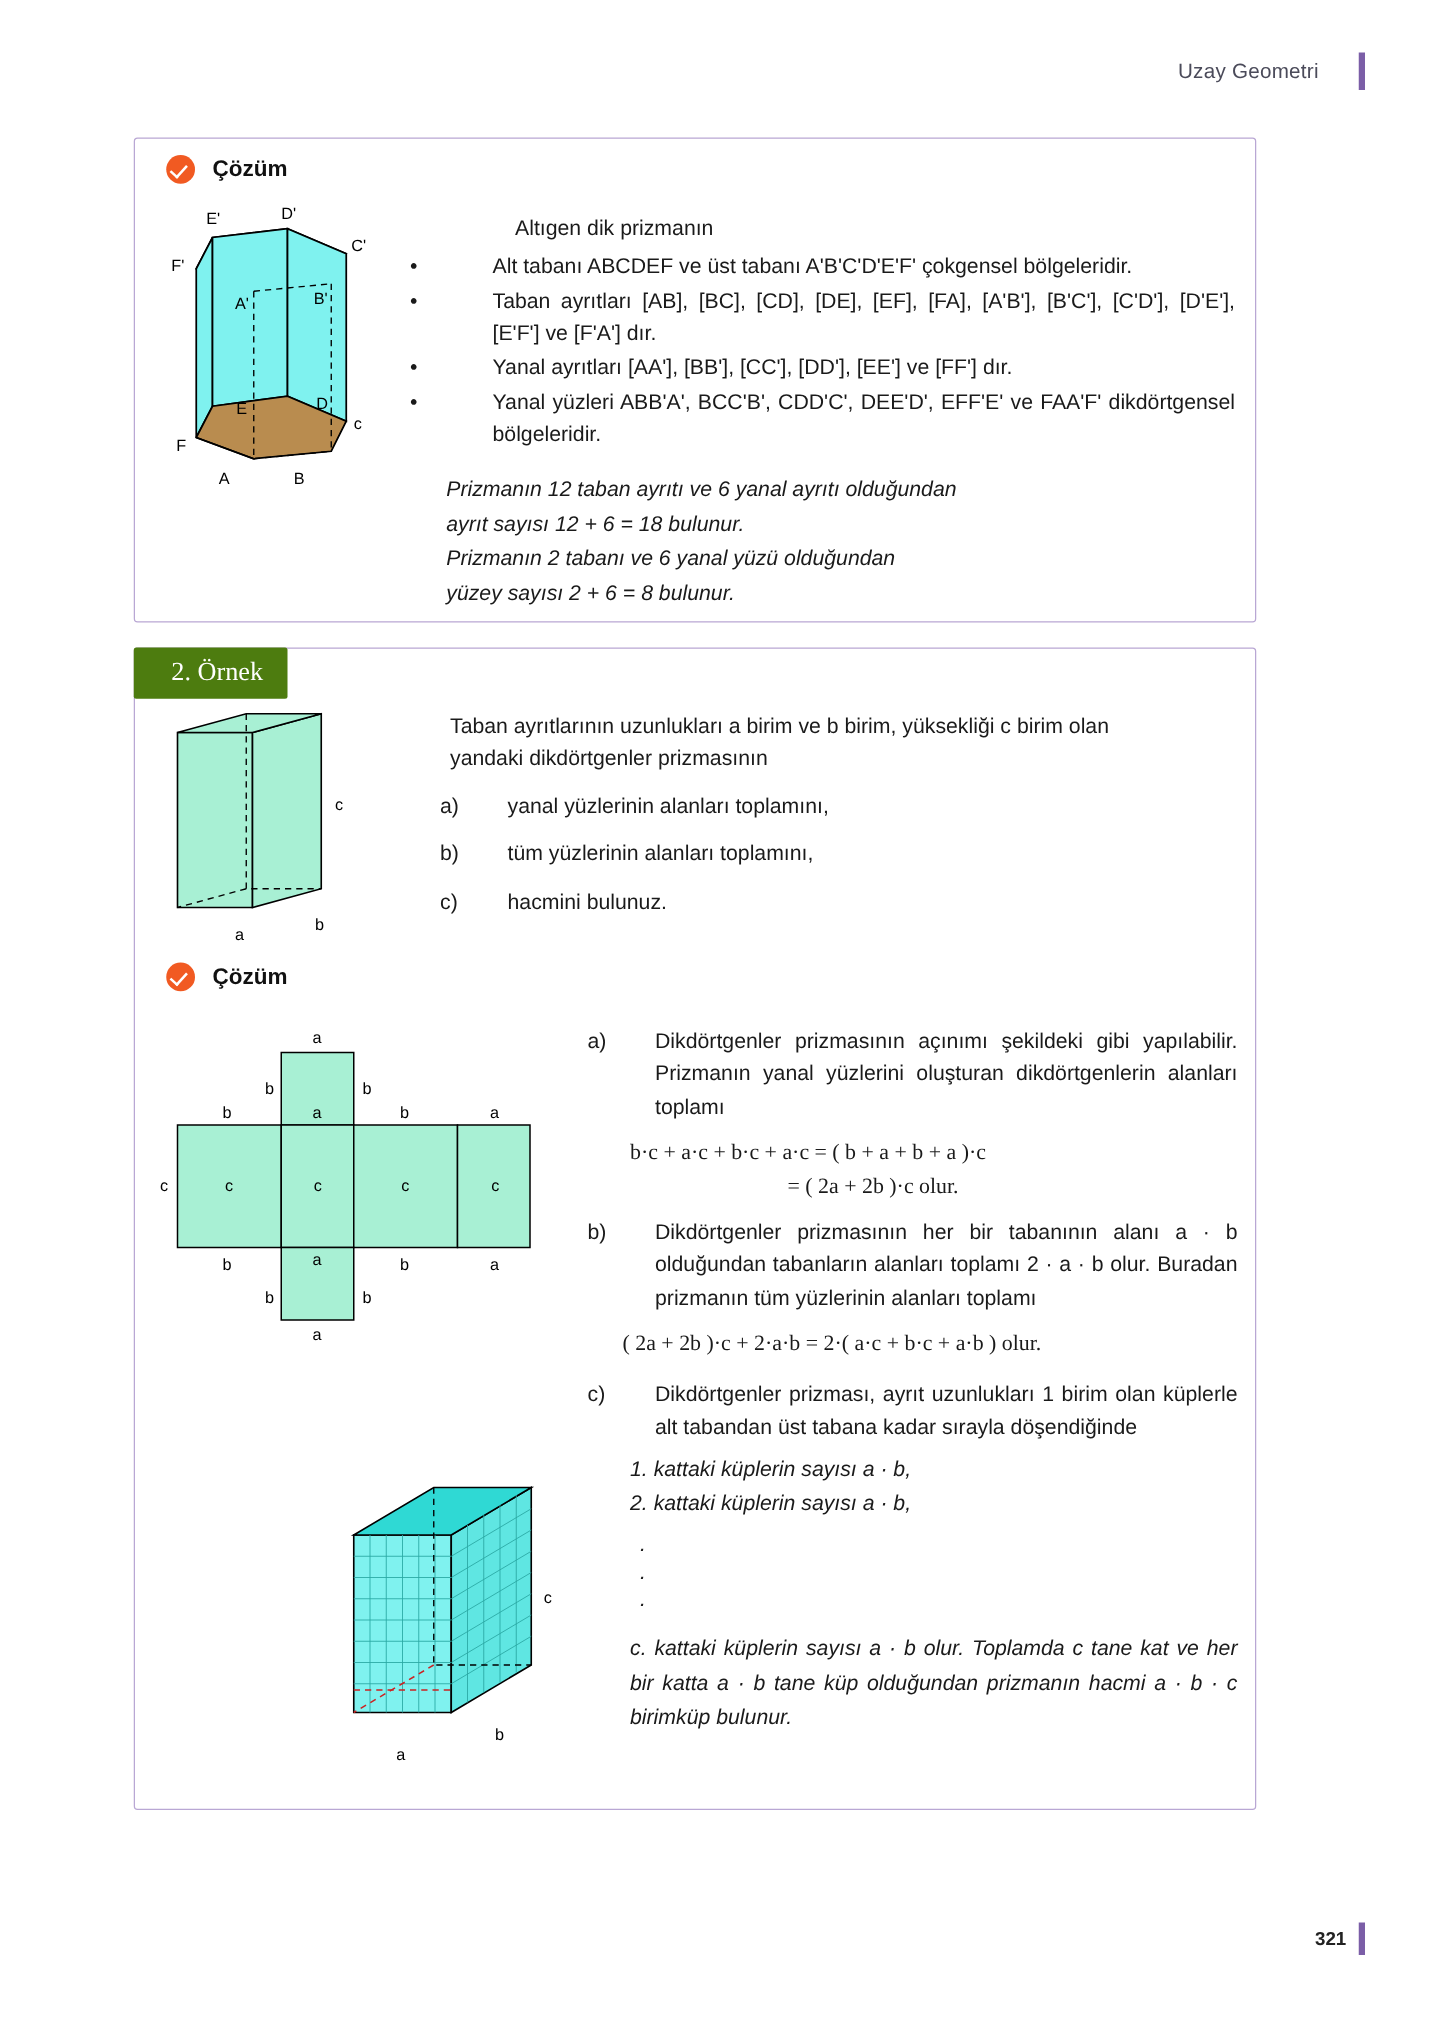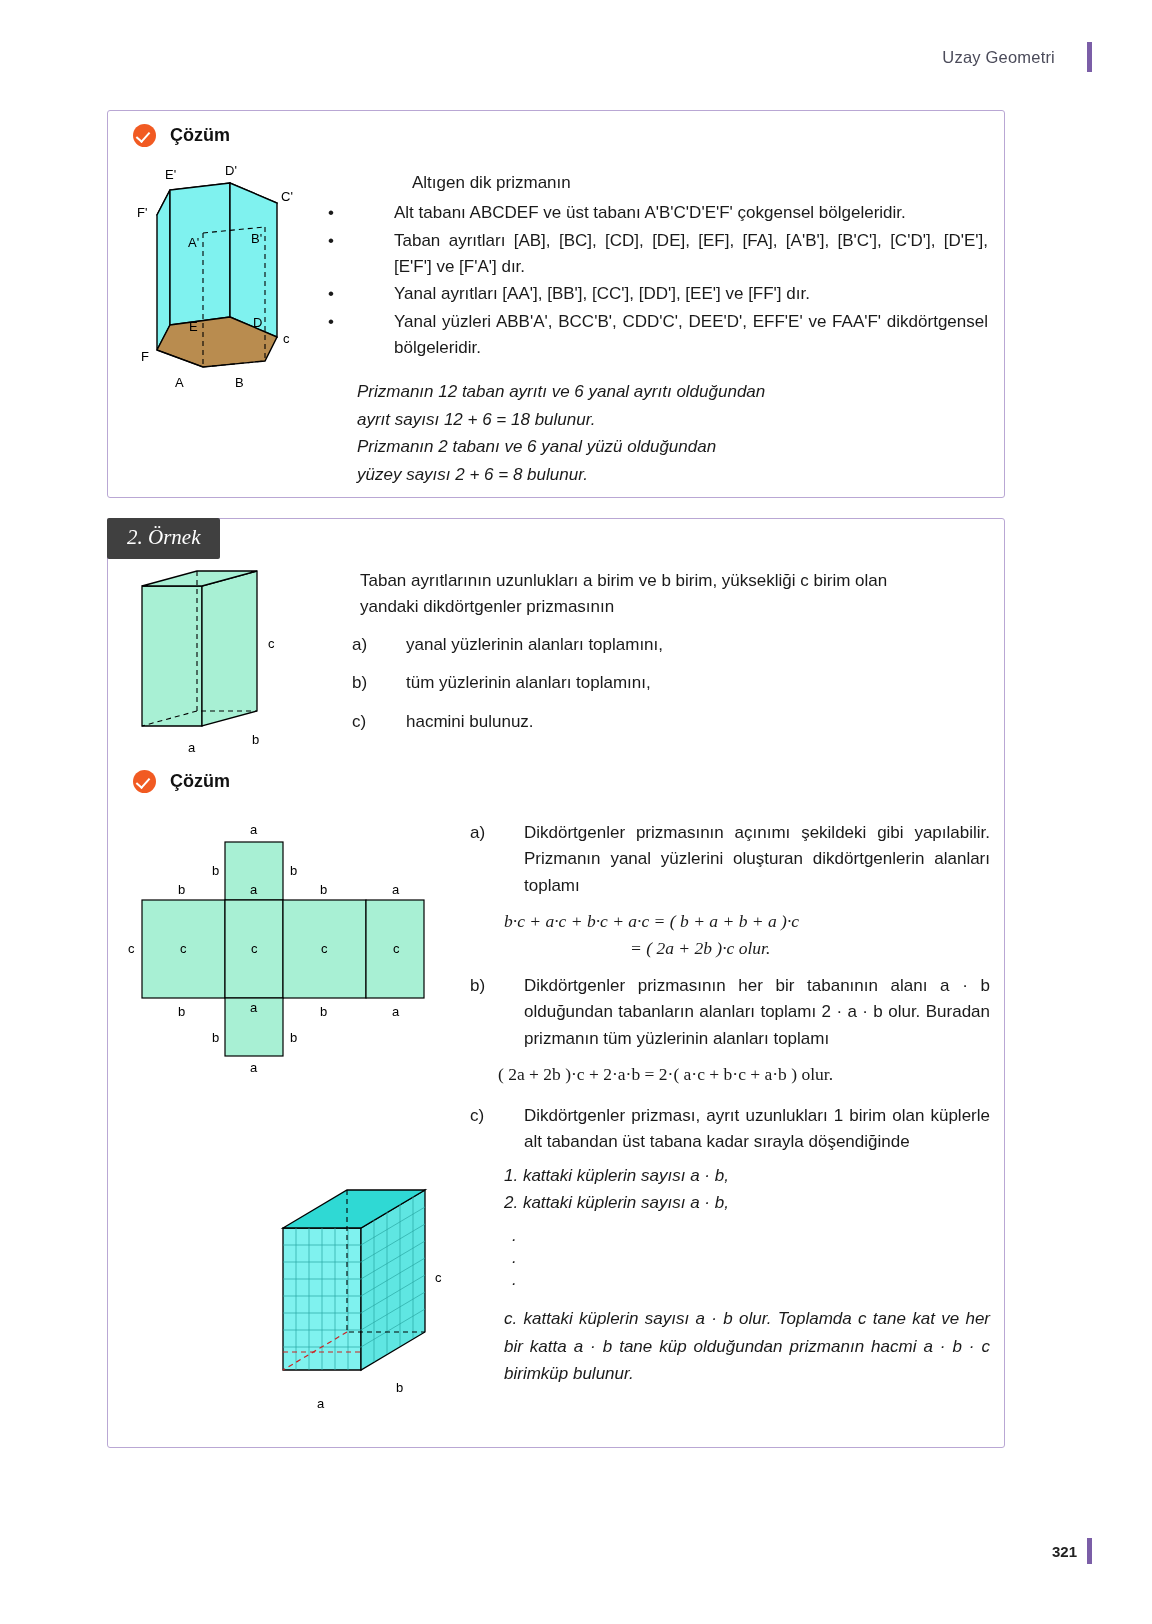--- a/index.html
+++ b/index.html
@@ -38,25 +38,24 @@
   }
   .check-icon:after {
     content:""; position:absolute; left:6px; top:5px;
     width:6px; height:11px; border:solid #fff; border-width:0 2.6px 2.6px 0;
     transform:rotate(42deg);
   }
   .cozum-label { font-size:18px; font-weight:bold; color:#111; }
 
   .ornek-tab {
     position:absolute; left:107px; top:518px;
-    background:#404040; color:#fff;
-    padding:7px 20px 9px 20px;
+    background:#4d7c0f; color:#fff;
+    padding:7px 20px 9px 30px;
     font-size:21px; font-family:"Liberation Serif", serif;
     border-radius:2px;
-    font-style:italic;
   }
 
   
   .txt { position:absolute; font-size:17px; line-height:1.5; color:#1a1a1a; }
   .bullets { position:absolute; width:640px; }
   .bullet { display:flex; gap:12px; font-size:17px; line-height:1.52; margin-bottom:2px; text-align:justify;}
   .bullet .dot { width:10px; flex:0 0 10px; }
   .bullet .btxt { flex:1; text-align:justify;margin-left:44px; }
 
   .para { font-size:17px; line-height:1.62;font-style:italic; }
@@ -268,21 +267,21 @@
       <text x="52" y="238" font-size="13" font-family="Liberation Sans">a</text>
     </svg>
   </div>
 
   <div style="position:absolute; left:470px; top:820px; width:520px;">
 
     <div class="item">
       <span class="lbl">a)</span>
       <span class="body">Dikdörtgenler prizmasının açınımı şekildeki gibi yapılabilir. Prizmanın yanal yüzlerini oluşturan dikdörtgenlerin alanları toplamı</span>
     </div>
-    <div style="margin:6px 0 14px 34px;font-style:italic;">
+    <div style="margin:6px 0 14px 34px;">
       <div class="eq">b·c + a·c + b·c + a·c = ( b + a + b + a )·c</div>
       <div class="eq" style="margin-left:126px; margin-top:6px;">= ( 2a + 2b )·c  olur.</div>
     </div>
 
     <div class="item">
       <span class="lbl">b)</span>
       <span class="body">Dikdörtgenler prizmasının her bir tabanının alanı a · b olduğundan tabanların alanları toplamı 2 · a · b olur. Buradan prizmanın tüm yüzlerinin alanları toplamı</span>
     </div>
     <div style="margin:8px 0 18px 28px;">
       <div class="eq">( 2a + 2b )·c + 2·a·b = 2·( a·c + b·c + a·b ) olur.</div>

